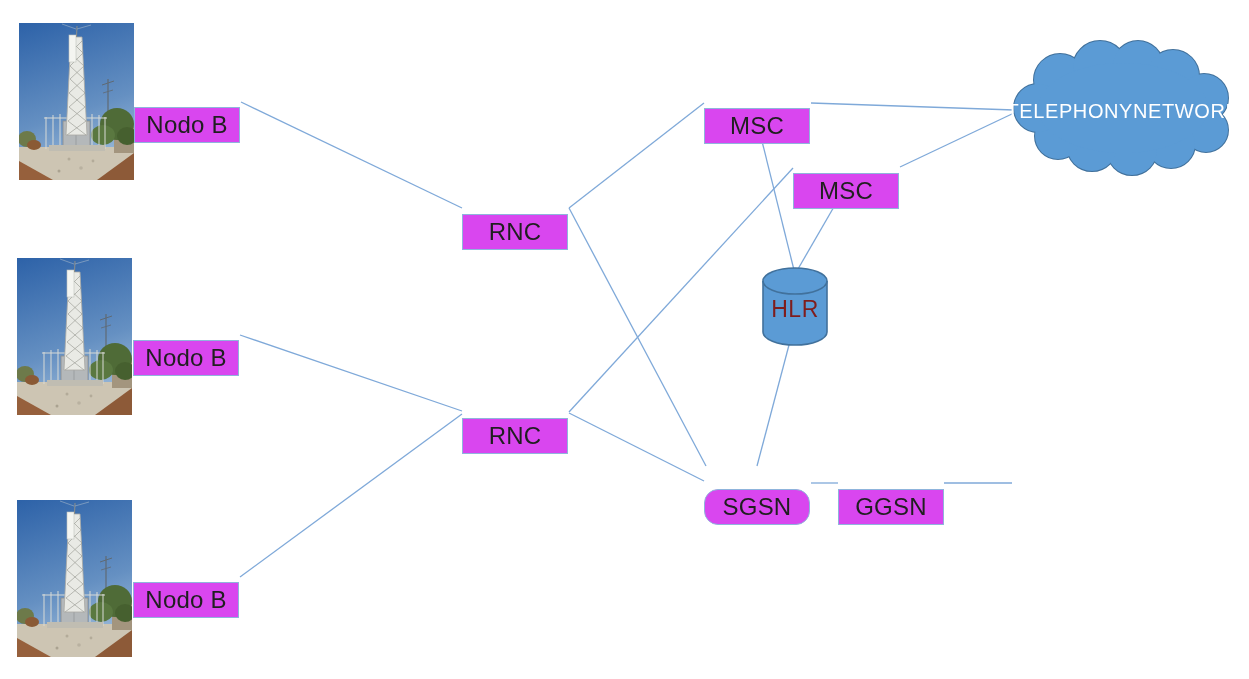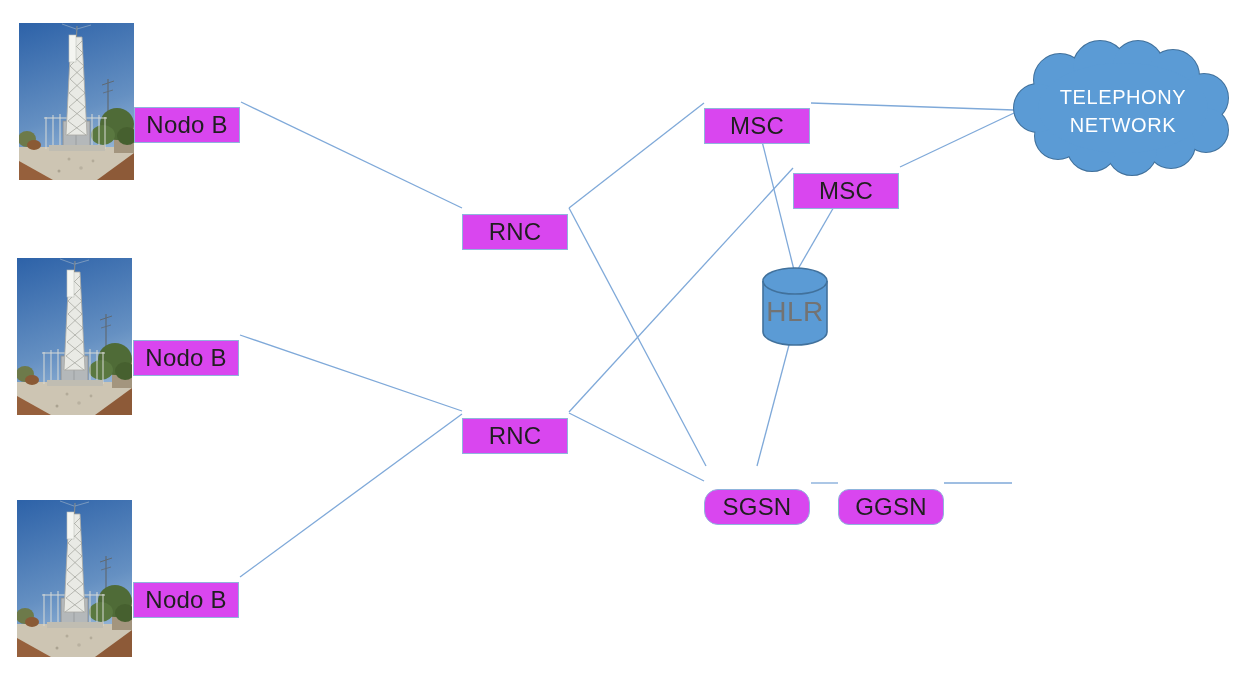--- a/index.html
+++ b/index.html
@@ -19,30 +19,30 @@
 
   
   .tower{position:absolute;z-index:2;width:115px;height:157px;}
   .tower svg{display:block;width:115px;height:157px;}
 
   
   .cloud{position:absolute;z-index:2;width:230px;height:145px;}
   .cloud svg{display:block;width:230px;height:145px;}
   .cloud .cloud-label{
     position:absolute;left:0;top:0;width:100%;height:100%;
-    display:flex;flex-direction:column;align-items:center;justify-content:center;
+    display:flex;flex-direction:row;align-items:center;justify-content:center;
     color:#ffffff;font-size:20px;letter-spacing:0.6px;line-height:28px;text-align:center;
   }
 
   
   #hlr{position:absolute;left:760px;top:266px;width:70px;height:82px;z-index:2;}
   #hlr svg{display:block;width:70px;height:82px;}
   #hlr .cyl-label{
     position:absolute;left:0;top:30px;width:100%;text-align:center;
-    color:#737373;font-size:28px;letter-spacing:0.5px;
+    color:#7f1d1d;font-size:23px;letter-spacing:0.5px;
   }
   #defs-holder{position:absolute;width:0;height:0;overflow:hidden;}
 </style>
 </head>
 <body>
 
 <svg id="defs-holder" aria-hidden="true">
   <defs>
     <linearGradient id="sky" x1="0" y1="0" x2="0.25" y2="1">
       <stop offset="0" stop-color="#2d62a8"></stop>
@@ -183,21 +183,21 @@
   <div class="nodebox" style="left:133px;top:316px;">Nodo B</div>
   <div class="nodebox" style="left:133px;top:558px;">Nodo B</div>
 
   <div class="nodebox" style="left:462px;top:190px;">RNC</div>
   <div class="nodebox" style="left:462px;top:394px;">RNC</div>
 
   <div class="nodebox" style="left:704px;top:84px;">MSC</div>
   <div class="nodebox" style="left:793px;top:149px;">MSC</div>
 
   <div class="nodebox" style="left:704px;top:465px;border-radius:14px;">SGSN</div>
-  <div class="nodebox" style="left:838px;top:465px;border-radius:11px;">GGSN</div>
+  <div class="nodebox" style="left:838px;top:465px;">GGSN</div>
 
   <div id="hlr">
     <svg viewBox="0 0 70 82">
       <path d="M3,15 L3,66 A32,13 0 0 0 67,66 L67,15" fill="#5B9BD5" stroke="#41719C" stroke-width="1.6"></path>
       <ellipse cx="35" cy="15" rx="32" ry="13" fill="#5B9BD5" stroke="#41719C" stroke-width="1.6"></ellipse>
     </svg>
     <div class="cyl-label">HLR</div>
   </div>
 
   <div class="cloud" style="left:1008px;top:38px;">

